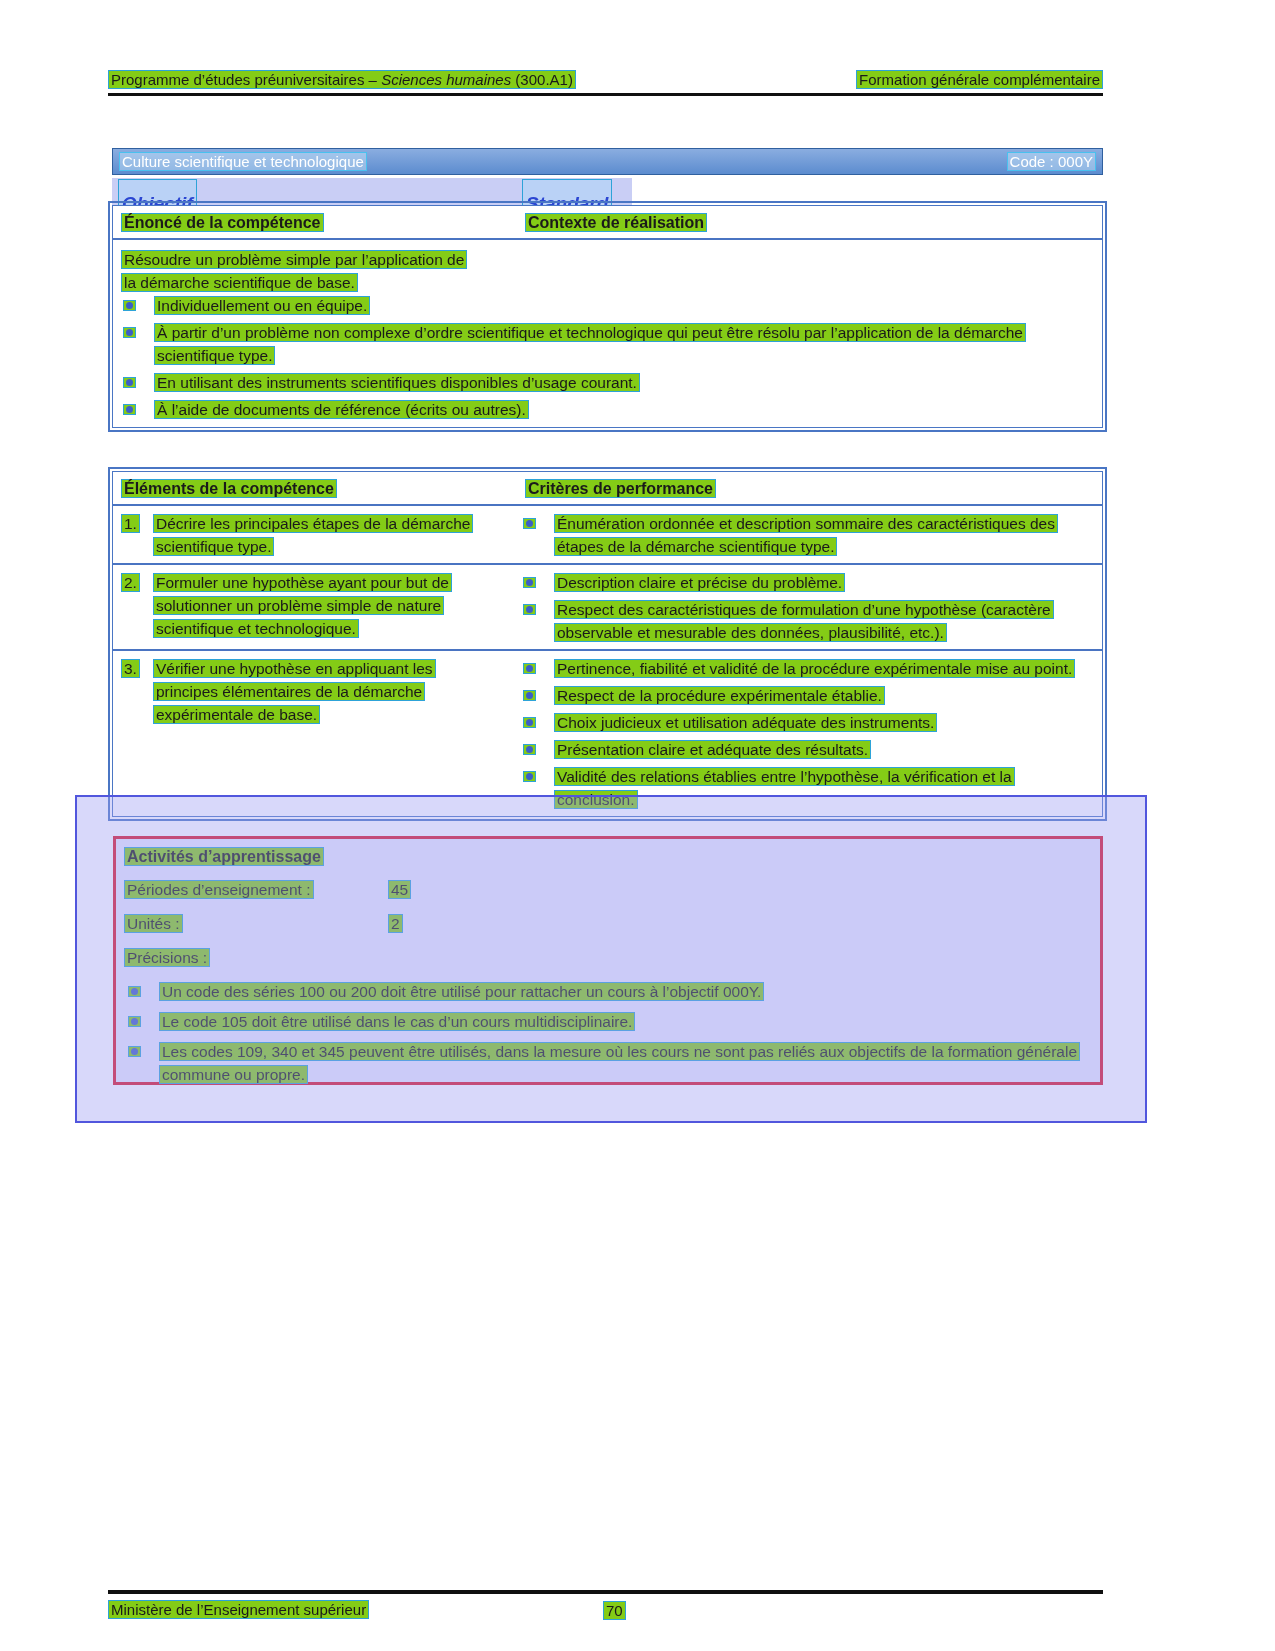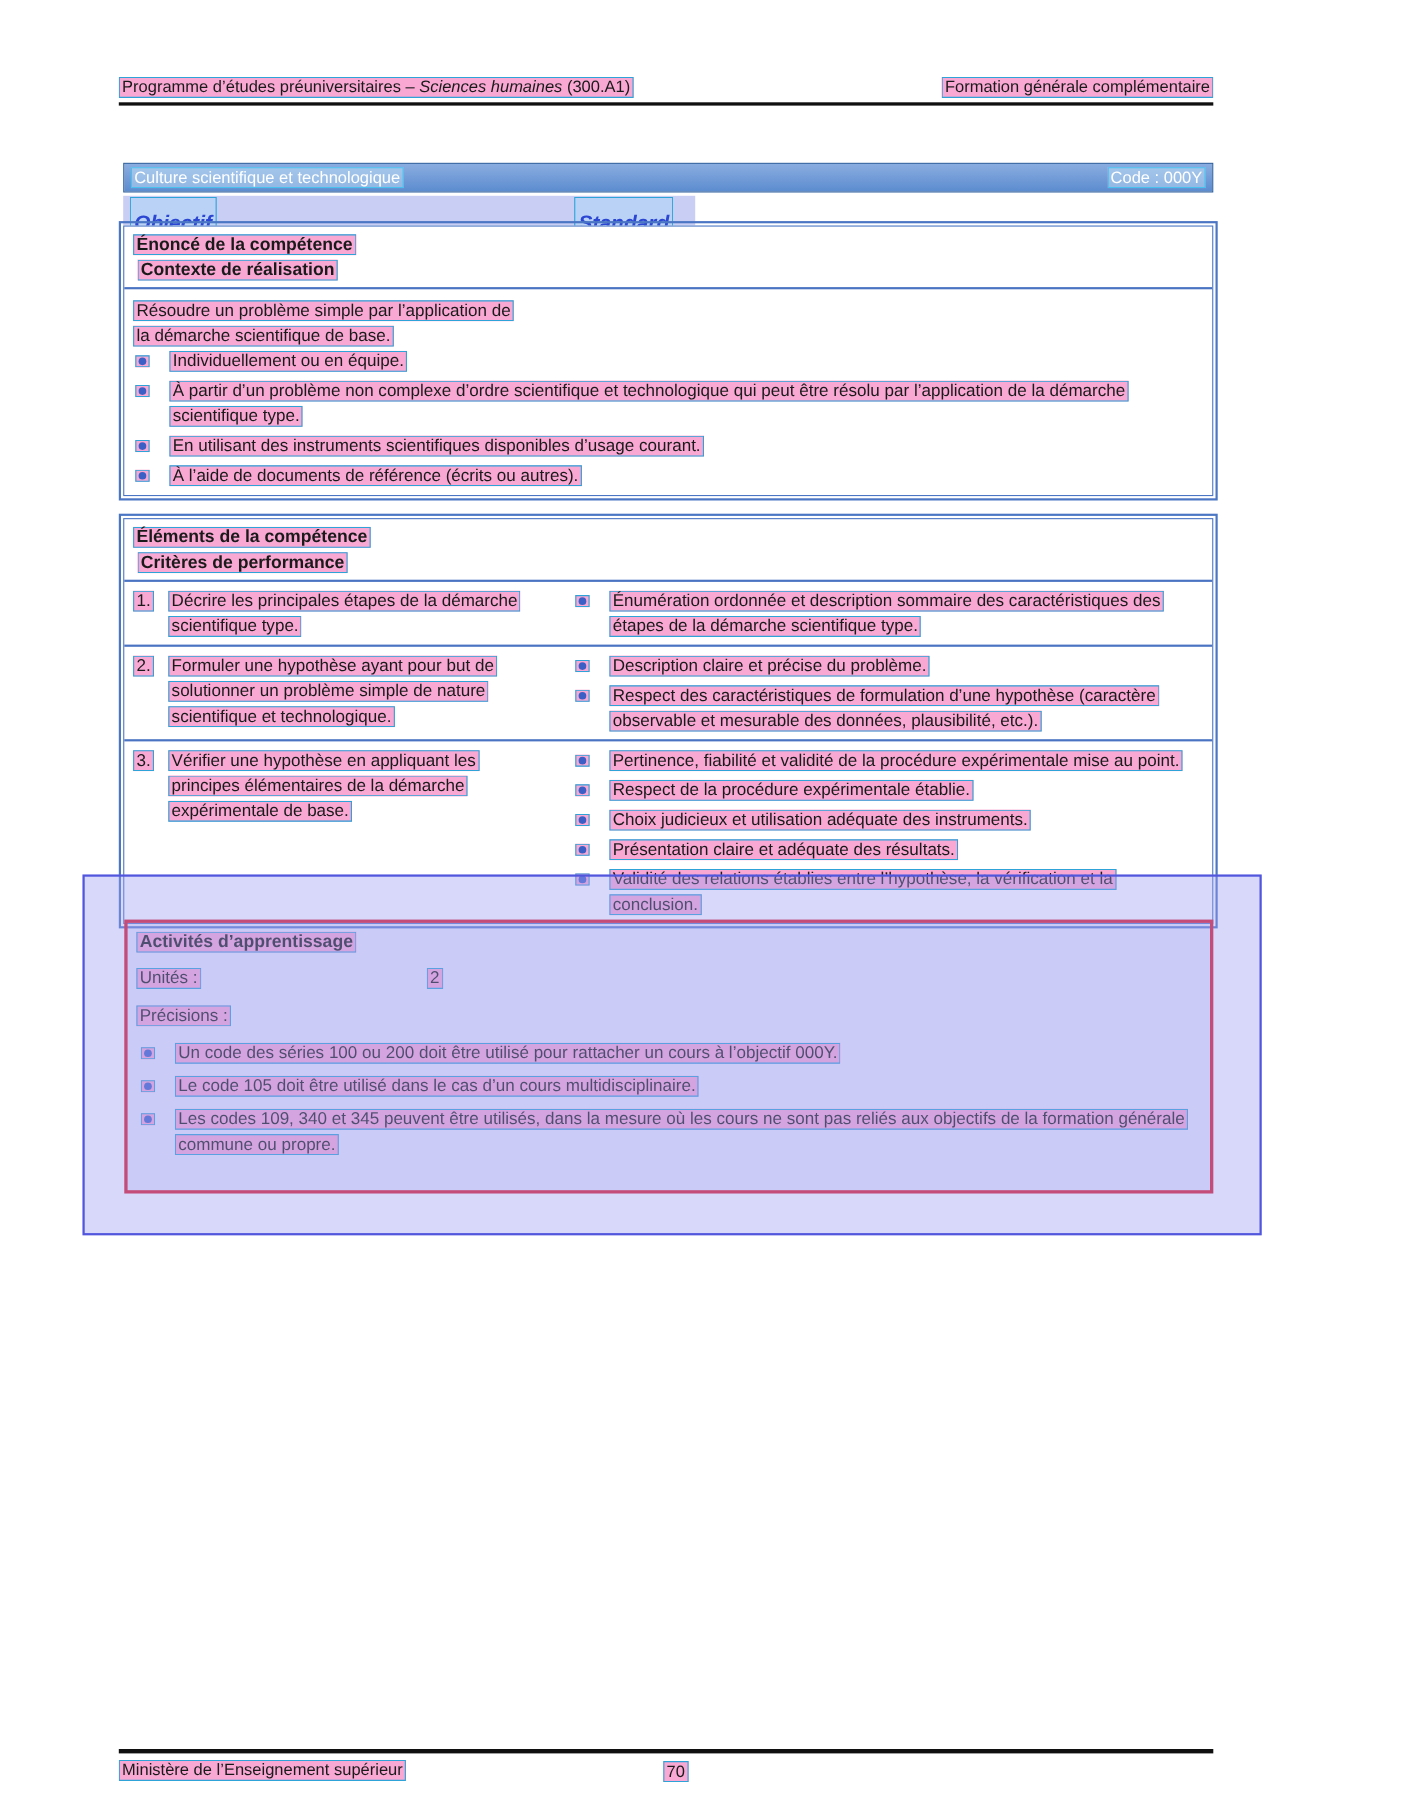--- a/index.html
+++ b/index.html
@@ -2,21 +2,21 @@
 <html><head>
 <meta charset="utf-8">
 <style>
   html,body { margin:0; padding:0; background:#ffffff; }
   .page {
     position:relative; width:1275px; height:1651px; background:#ffffff;
     font-family:"Liberation Sans", sans-serif; color:#1a1a1a; overflow:hidden;
   }
   
   .hl {
-    background:#f9a8d4;
+    background:#84cc16;
     box-shadow:inset 0 0 0 1px #2da3d8;
     padding:1px 3px;
     box-decoration-break:clone; -webkit-box-decoration-break:clone;
   }
   .b { font-weight:700; font-size:16px; }
 
   
   .running-header {
     position:absolute; left:108px; top:70px; width:995px;
     display:flex; justify-content:space-between; font-size:15px;
@@ -45,21 +45,21 @@
   .hdword.std { left:410px; }
 
   
   .tbl {
     position:absolute; left:112px; width:991px; box-sizing:border-box; background:#ffffff;
     border:1px solid #4a76c4; outline:2px solid #4a76c4; outline-offset:2px;
     font-size:15.5px; line-height:23px;
   }
   .tbl1 { top:205px; }
   .tbl2 { top:436px;margin-top:35px; }
-  .tbl-head { display:flex; border-bottom:2px solid #4a74c2; padding:5px 0 4px;flex-direction:column; }
+  .tbl-head { display:flex; border-bottom:2px solid #4a74c2; padding:5px 0 4px; }
   .tbl-body { display:flex; padding:8px 0 6px;flex-direction:column; }
   .tbl-row { display:flex; padding:6px 0 5px; }
   .tbl-row + .tbl-row { border-top:2px solid #4a74c2; }
   .cell-l { width:400px; box-sizing:border-box; padding-left:8px; padding-right:34px; flex:none; }
   .cell-r { flex:1; padding-right:10px; box-sizing:border-box; }
   .tbl-head .cell-r { padding-left:12px; }
   .num-row { display:flex; }
   .num-w { flex:none; width:32px; }
   .etxt { flex:1; }
 
@@ -210,20 +210,23 @@
         </div>
       </div>
     </div>
   </div>
 
   <div class="activities">
     <div class="act-title">
       <span class="hl b">Activités d’apprentissage</span>
     </div>
     <div class="act-row">
+      <span class="lab-wrap"><span class="hl">Périodes d’enseignement :</span></span><span class="hl">45</span>
+    </div>
+    <div class="act-row">
       <span class="lab-wrap"><span class="hl">Unités :</span></span><span class="hl">2</span>
     </div>
     <div class="act-row">
       <span class="hl">Précisions :</span>
     </div>
     <div class="brow act-b">
       <span class="hl bdot"><span class="dot"></span></span>
       <div class="btxt"><span class="hl">Un code des séries 100 ou 200 doit être utilisé pour rattacher un cours à l’objectif 000Y.</span></div>
     </div>
     <div class="brow act-b">

